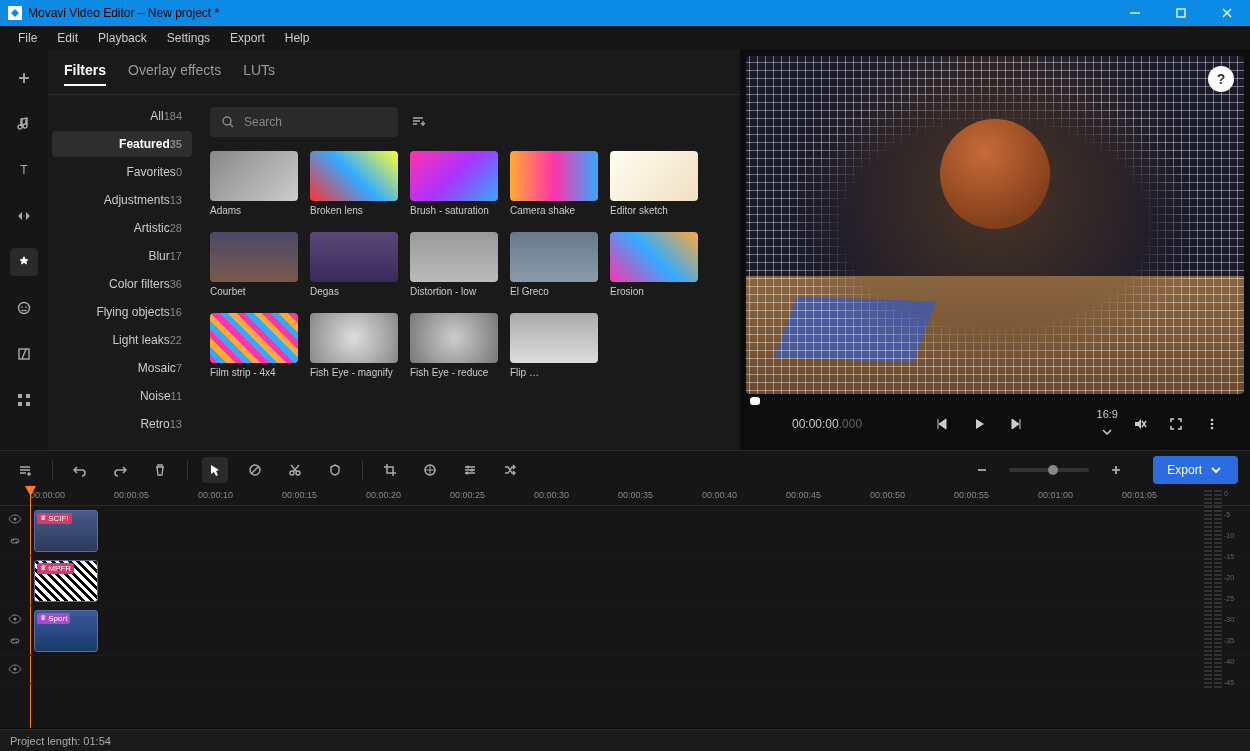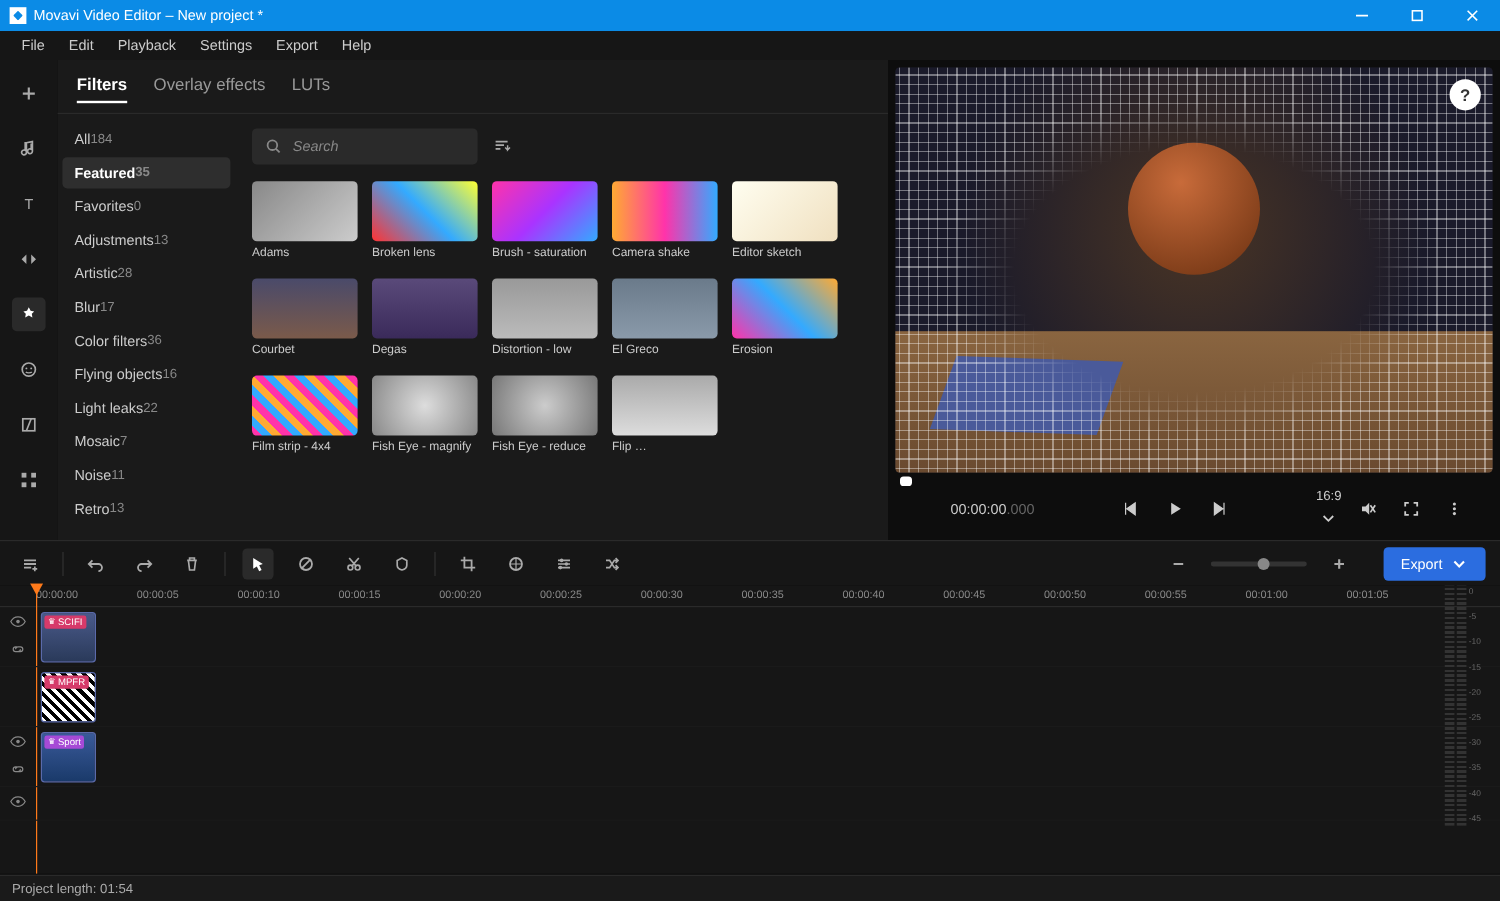--- a/index.html
+++ b/index.html
@@ -1,19 +1,19 @@
 <!DOCTYPE html>
 <html><head>
 <meta charset="utf-8">
 <style>
 * { margin: 0; padding: 0; box-sizing: border-box; font-family: -apple-system, BlinkMacSystemFont, "Segoe UI", sans-serif; }
 body { width: 1250px; height: 751px; background: #0d0d0d; color: #e0e0e0; overflow: hidden; position: relative; }
 
 
-.titlebar { height: 26px; background: #0b8be6; display: flex; align-items: center; padding-left: 8px; color: #ffffff; font-size: 12px; }
+.titlebar { height: 26px; background: #0b8be6; display: flex; align-items: center; padding-left: 8px; color: #000000; font-size: 12px; }
 .titlebar-icon { width: 14px; height: 14px; background: #fff; margin-right: 6px; display: flex; align-items: center; justify-content: center; }
 .titlebar-icon::after { content: ""; width: 8px; height: 8px; background: #0b8be6; clip-path: polygon(50% 0, 100% 50%, 50% 100%, 0 50%); }
 .window-controls { margin-left: auto; display: flex; }
 .window-btn { width: 46px; height: 26px; display: flex; align-items: center; justify-content: center; color: #fff; font-size: 12px; }
 
 
 .menubar { height: 24px; background: #161616; display: flex; align-items: center; padding-left: 8px; font-size: 12px; }
 .menubar-item { padding: 3px 10px; color: #ccc; }
 
 
@@ -27,27 +27,27 @@
 
 .effects { flex: 0 0 692px; background: #1a1a1a; display: flex; flex-direction: column; }
 .tabs { display: flex; gap: 22px; padding: 12px 16px 8px 16px; border-bottom: 1px solid #2a2a2a; font-size: 14px; }
 .tab { color: #999; padding-bottom: 6px; }
 .tab.active { color: #fff; font-weight: bold; border-bottom: 2px solid #fff; }
 
 .effects-body { display: flex; flex: 1; overflow: hidden; }
 
 
 .catlist { width: 148px; padding: 8px 4px 8px 4px; overflow-y: auto; }
-.catitem { display: flex; justify-content: flex-start; align-items: center; padding: 6px 10px; font-size: 12px; color: #ccc; border-radius: 4px; margin-bottom: 2px; }
+.catitem { display: flex; justify-content: flex-end; align-items: center; padding: 6px 10px; font-size: 12px; color: #ccc; border-radius: 4px; margin-bottom: 2px; }
 .catitem.active { background: #2e2e2e; color: #fff; font-weight: bold; }
 .catcount { color: #888; font-size: 11px; }
 
 
 .gridarea { flex: 1; padding: 12px 14px; overflow-y: auto; }
-.searchrow { display: flex; align-items: center; gap: 12px; margin-bottom: 14px; font-style: italic; }
+.searchrow { display: flex; align-items: center; gap: 12px; margin-bottom: 14px; }
 .searchbox { flex: 0 0 188px; height: 30px; background: #2a2a2a; border-radius: 4px; display: flex; align-items: center; padding: 0 10px; color: #888; font-size: 12px; gap: 8px; }
 .sorticon { color: #aaa; font-size: 14px; }
 
 .thumbgrid { display: grid; grid-template-columns: repeat(5, 88px); gap: 16px 12px; }
 .thumbitem { display: flex; flex-direction: column; gap: 4px; }
 .thumb { width: 88px; height: 50px; border-radius: 4px; background: linear-gradient(135deg, #3a3a6a, #6a3a5a); }
 .thumblabel { font-size: 10px; color: #ccc; white-space: nowrap; overflow: hidden; text-overflow: ellipsis; }
 
 
 .preview { flex: 1; background: #0d0d0d; display: flex; flex-direction: column; padding: 6px; position: relative; }
@@ -86,21 +86,21 @@
 
 .timeline { flex: 1; background: #161616; position: relative; height: 240px; }
 .ruler { height: 18px; border-bottom: 1px solid #2a2a2a; position: relative; font-size: 9px; color: #888; }
 .tick { position: absolute; top: 2px; }
 .playhead { position: absolute; left: 30px; top: 0; width: 1px; height: 100%; background: #ff7a1a; }
 .playhead::before { content: ""; position: absolute; top: -2px; left: -5px; width: 11px; height: 10px; background: #ff7a1a; clip-path: polygon(0 0, 100% 0, 50% 100%); }
 
 .tracks { position: relative; }
 .trackrow { display: flex; align-items: center; height: 50px; border-bottom: 1px solid #1a1a1a; }
 .trackhead { width: 30px; display: flex; flex-direction: column; align-items: center; justify-content: center; gap: 4px; color: #888; font-size: 11px; }
-.clip { position: relative; width: 46px; height: 42px; margin-left: 4px; background: linear-gradient(#4a5a8a, #2a3a5a); border-radius: 3px; border: 1px solid #5a6aaa; overflow: hidden; }
+.clip { position: relative; width: 64px; height: 42px; margin-left: 4px; background: linear-gradient(#4a5a8a, #2a3a5a); border-radius: 3px; border: 1px solid #5a6aaa; overflow: hidden; }
 .cliptag { position: absolute; top: 2px; left: 2px; font-size: 8px; background: #d63a6a; color: #fff; padding: 1px 3px; border-radius: 2px; display: flex; align-items: center; gap: 2px; }
 .crown { font-size: 7px; }
 
 .meters { position: absolute; right: 4px; top: 0; width: 42px; height: 200px; display: flex; gap: 2px; font-size: 7px; color: #666; }
 .meter { width: 8px; background: repeating-linear-gradient(0deg, #333 0 2px, transparent 2px 4px); }
 
 .statusbar { position: absolute; bottom: 0; left: 0; right: 0; height: 22px; background: #1a1a1a; border-top: 1px solid #2a2a2a; display: flex; align-items: center; padding: 0 10px; font-size: 11px; color: #aaa; }
 
 
 .t1{background:linear-gradient(135deg,#888,#ccc);} .t2{background:linear-gradient(45deg,#f33,#3af,#ff3);} .t3{background:linear-gradient(135deg,#f3a,#a3f,#3af);}

